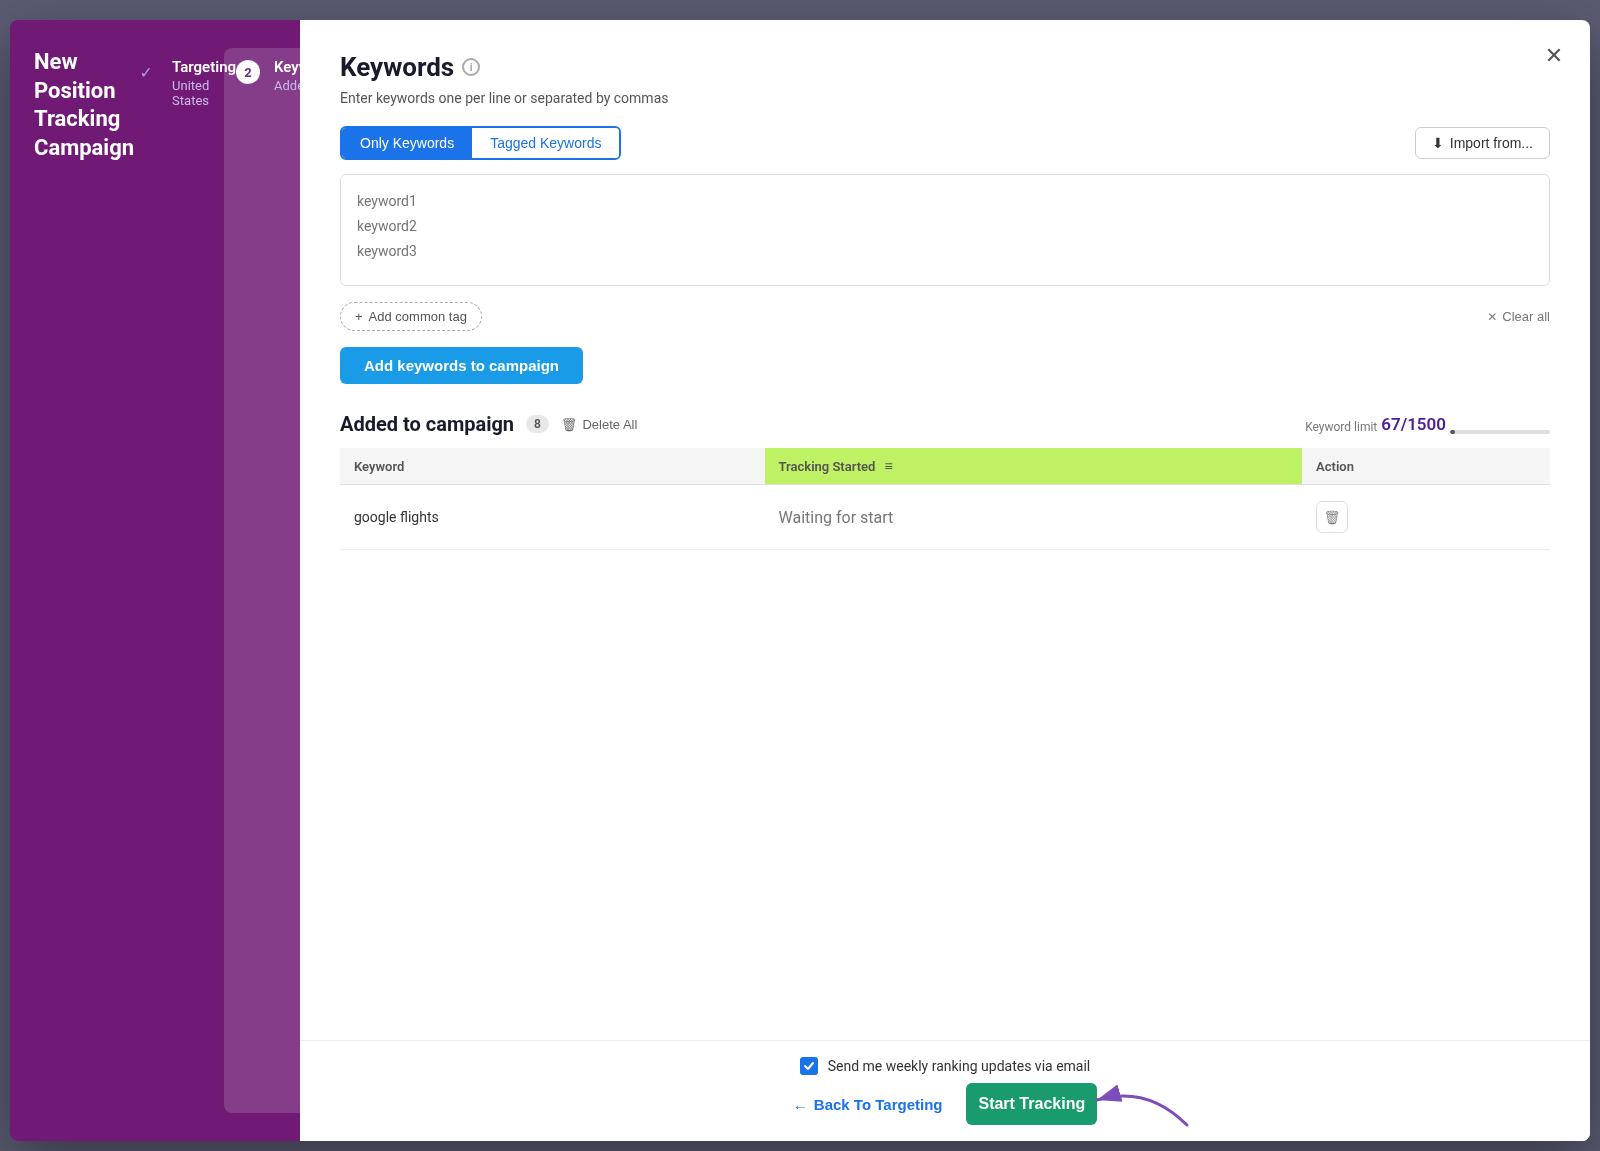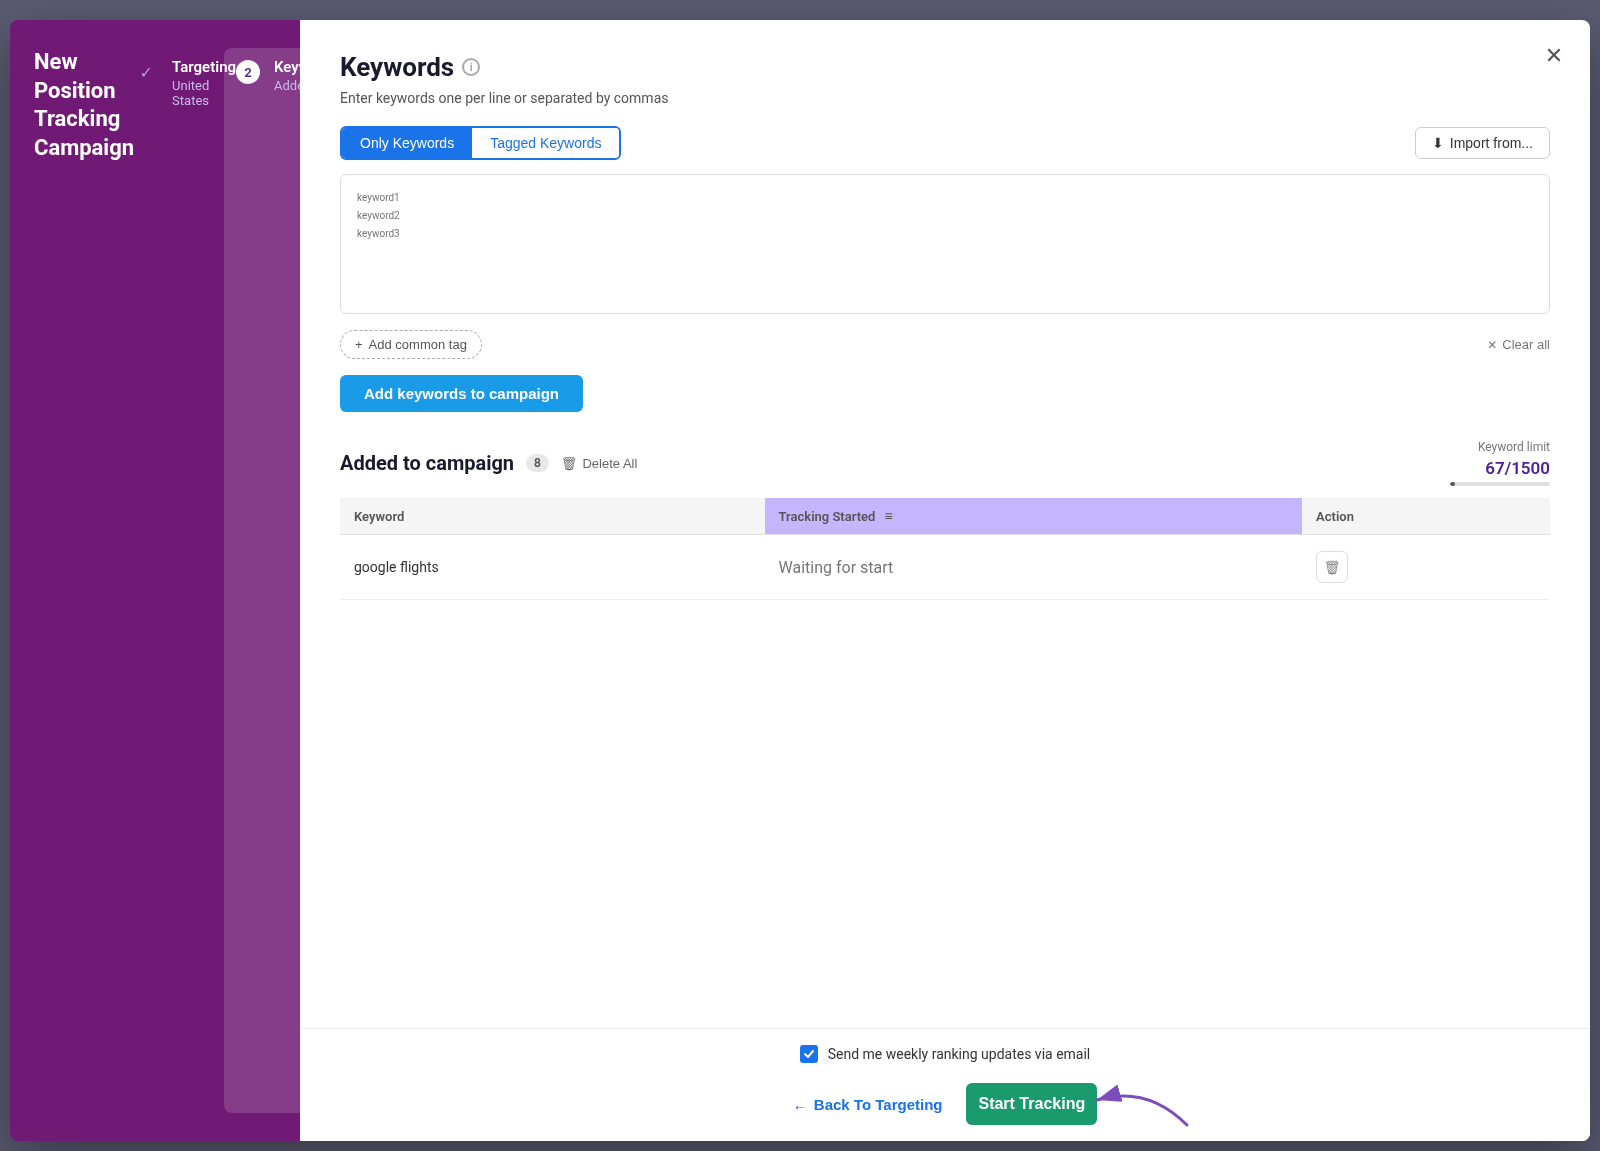--- a/index.html
+++ b/index.html
@@ -225,25 +225,25 @@
       border-radius: 6px;
       background: white;
       font-size: 14px;
       color: #333;
       cursor: pointer;
     }
 
     
     .keywords-textarea {
       width: 100%;
-      height: 140px;
+      height: 112px;
       border: 1px solid #ddd;
       border-radius: 6px;
       padding: 14px 16px;
-      font-size: 10px;
+      font-size: 14px;
       color: #999;
       resize: none;
       outline: none;
       line-height: 1.8;
       font-family: inherit;
     }
 
     
     .tag-row {
       display: flex;
@@ -320,21 +320,20 @@
       background: none;
       border: none;
       font-size: 13px;
       color: #666;
       cursor: pointer;
     }
 
     .keyword-limit-section {
       margin-left: auto;
       display: flex;
-      flex-direction: column;
       align-items: flex-end;
       gap: 4px;
     }
 
     .keyword-limit-label {
       font-size: 12px;
       color: #777;
     }
 
     .keyword-limit-value {
@@ -399,21 +398,21 @@
       color: #777;
     }
 
     
     .modal-footer {
       border-top: 1px solid #eee;
       padding: 16px 40px;
       background: white;
       display: flex;
       flex-direction: column;
-      gap: 20px;
+      gap: 8px;
     }
 
     .checkbox-row {
       display: flex;
       align-items: center;
       justify-content: center;
       gap: 10px;
     }
 
     .checkbox-custom {
@@ -561,21 +560,21 @@
             <div class="limit-bar-fill" style="width: 4.5%;"></div>
           </div>
         </div>
       </div>
 
       
       <table class="keywords-table">
         <thead>
           <tr>
             <th>Keyword</th>
-            <th style="background:#c4b5fd; cursor:pointer;">
+            <th style="background:#bef264; cursor:pointer;">
               <span>Tracking Started</span>
               <span style="margin-left:6px; font-size:14px;">≡</span>
             </th>
             <th>Action</th>
           </tr>
         </thead>
         <tbody>
           <tr>
             <td>google flights</td>
             <td>

